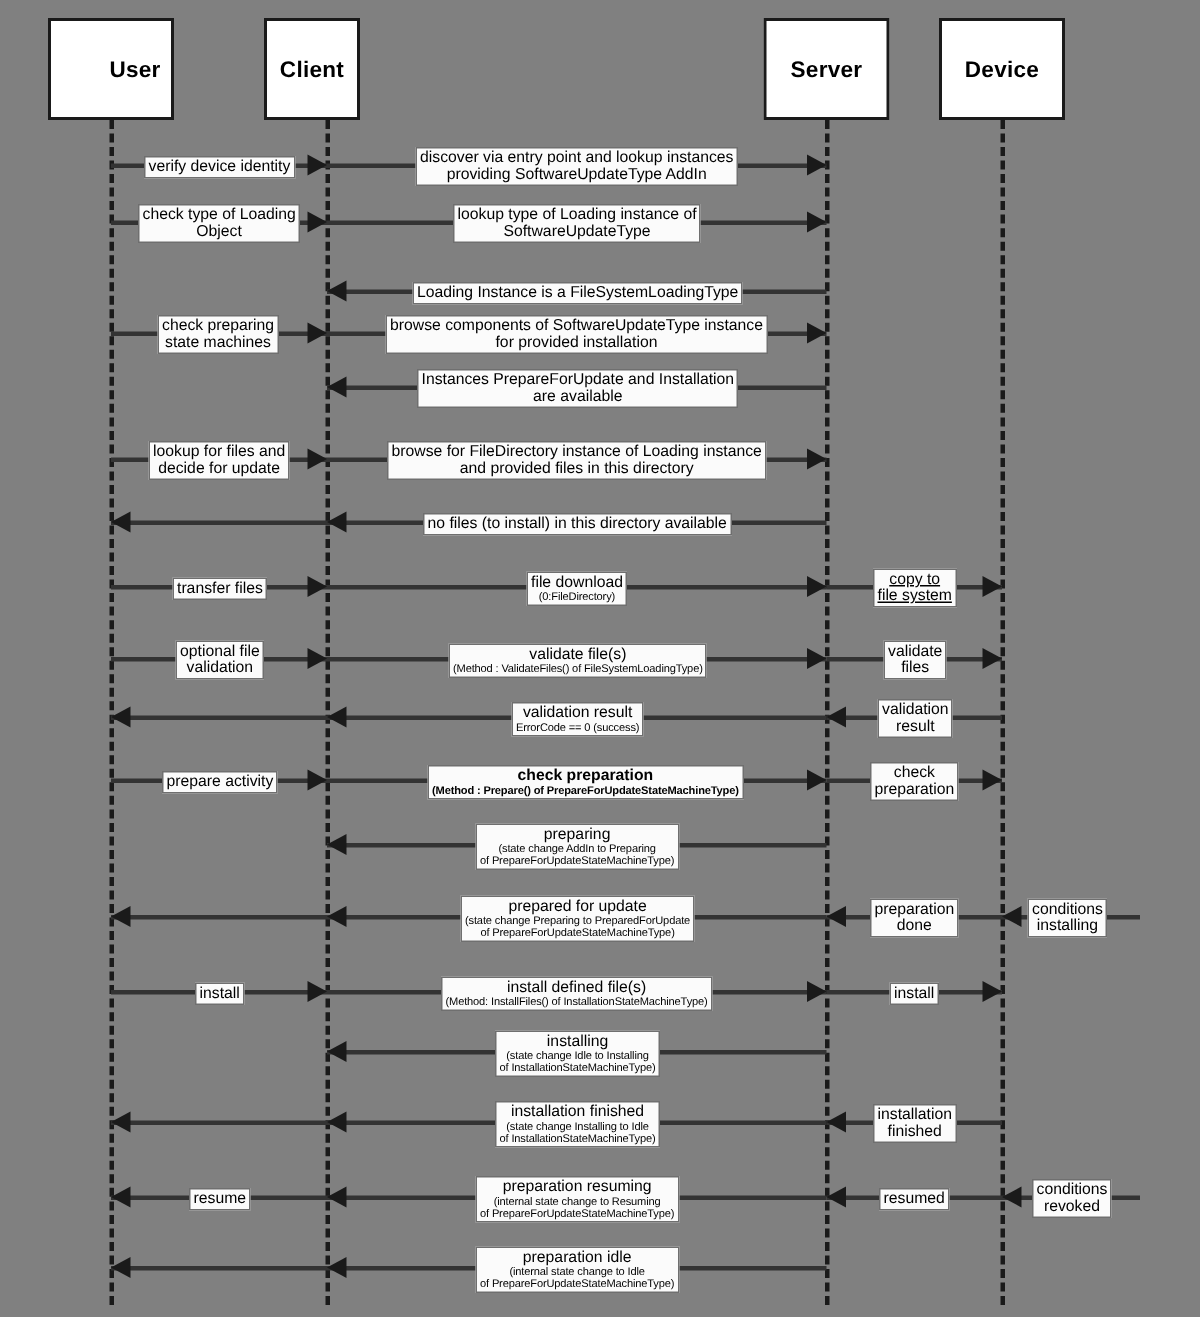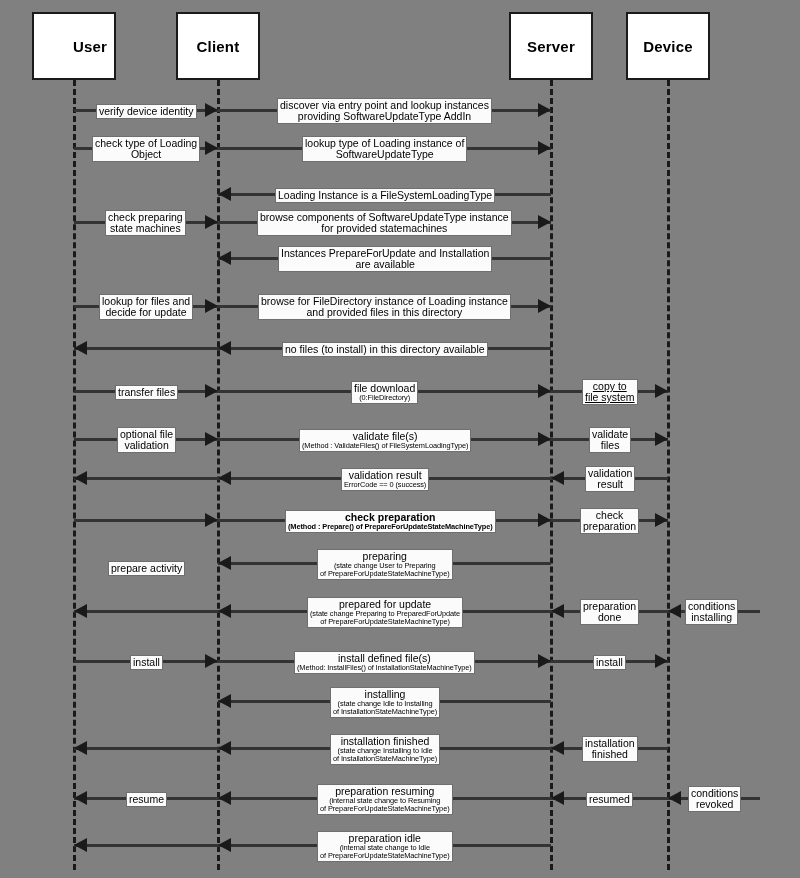--- a/index.html
+++ b/index.html
@@ -80,21 +80,21 @@
   }
 </style>
 </head>
 <body>
 
 <div id="diagram">
 
   <div id="lifeline-layer">
       <div class="actor-box" style="left: 32px; top: 12px; width: 84px; height: 68px; padding-left: 32px;">User</div>
       <div class="lifeline" style="left: 73px; top: 80px; height: 790px;"></div>
-      <div class="actor-box" style="left: 176px; top: 12px; width: 84px; height: 68px;">Client</div>
+      <div class="actor-box" style="left: 176px; top: 12px; width: 64px; height: 68px;">Client</div>
       <div class="lifeline" style="left: 217px; top: 80px; height: 790px;"></div>
       <div class="actor-box" style="left: 509px; top: 12px; width: 84px; height: 68px;">Server</div>
       <div class="lifeline" style="left: 550px; top: 80px; height: 790px;"></div>
       <div class="actor-box" style="left: 626px; top: 12px; width: 84px; height: 68px;">Device</div>
       <div class="lifeline" style="left: 667px; top: 80px; height: 790px;"></div>
     </div>
 
   <div id="message-layer">
       <div class="msg-line" style="left: 74px; width: 144px; top: 109px;"></div>
       <div class="arrow-head right" style="top: 103px; left: 205px;"></div>
@@ -127,21 +127,21 @@
       <div class="msg-line" style="left: 74px; width: 144px; top: 221px;"></div>
       <div class="arrow-head right" style="top: 215px; left: 205px;"></div>
       <div class="msg-label" style="left: 105px; top: 210px; visibility: visible;">
         <span class="t1">check preparing</span>
         <span class="t2">state machines</span>
       </div>
       <div class="msg-line" style="left: 218px; width: 333px; top: 221px;"></div>
       <div class="arrow-head right" style="top: 215px; left: 538px;"></div>
       <div class="msg-label" style="left: 257px; top: 210px; visibility: visible;">
         <span class="t1">browse components of SoftwareUpdateType instance</span>
-        <span class="t2">for provided statemachines</span>
+        <span class="t2">for provided installation</span>
       </div>
       <div class="msg-line" style="left: 218px; width: 333px; top: 257px;"></div>
       <div class="arrow-head left" style="top: 251px; left: 218px;"></div>
       <div class="msg-label" style="left: 278px; top: 246px; visibility: visible;">
         <span class="t1">Instances PrepareForUpdate and Installation</span>
         <span class="t2">are available</span>
       </div>
       <div class="msg-line" style="left: 74px; width: 144px; top: 305px;"></div>
       <div class="arrow-head right" style="top: 299px; left: 205px;"></div>
       <div class="msg-label" style="left: 99px; top: 294px; visibility: visible;">
@@ -205,40 +205,40 @@
         <span class="sub">ErrorCode == 0 (success)</span>
       </div>
       <div class="msg-line" style="left: 551px; width: 117px; top: 477px;"></div>
       <div class="arrow-head left" style="top: 471px; left: 551px;"></div>
       <div class="msg-label" style="left: 585px; top: 466px; visibility: visible;">
         <span class="t1">validation</span>
         <span class="t2">result</span>
       </div>
       <div class="msg-line" style="left: 74px; width: 144px; top: 519px;"></div>
       <div class="arrow-head right" style="top: 513px; left: 205px;"></div>
-      <div class="msg-label" style="left: 108px; top: 514px; visibility: visible; margin-top: 47px;">
+      <div class="msg-label" style="left: 108px; top: 514px; visibility: visible;">
         <span class="t1">prepare activity</span>
       </div>
       <div class="msg-line" style="left: 218px; width: 333px; top: 519px;"></div>
       <div class="arrow-head right" style="top: 513px; left: 538px;"></div>
       <div class="msg-label" style="left: 285px; top: 510px; visibility: visible; font-weight: bold;">
         <span class="t1">check preparation</span>
         <span class="sub">(Method : Prepare() of PrepareForUpdateStateMachineType)</span>
       </div>
       <div class="msg-line" style="left: 551px; width: 117px; top: 519px;"></div>
       <div class="arrow-head right" style="top: 513px; left: 655px;"></div>
       <div class="msg-label" style="left: 580px; top: 508px; visibility: visible;">
         <span class="t1">check</span>
         <span class="t2">preparation</span>
       </div>
       <div class="msg-line" style="left: 218px; width: 333px; top: 562px;"></div>
       <div class="arrow-head left" style="top: 556px; left: 218px;"></div>
       <div class="msg-label" style="left: 317px; top: 549px; visibility: visible;">
         <span class="t1">preparing</span>
-        <span class="sub">(state change User to Preparing</span>
+        <span class="sub">(state change AddIn to Preparing</span>
         <span class="sub">of  PrepareForUpdateStateMachineType)</span>
       </div>
       <div class="msg-line" style="left: 74px; width: 144px; top: 610px;"></div>
       <div class="arrow-head left" style="top: 604px; left: 74px;"></div>
       <div class="msg-line" style="left: 218px; width: 333px; top: 610px;"></div>
       <div class="arrow-head left" style="top: 604px; left: 218px;"></div>
       <div class="msg-label" style="left: 307px; top: 597px; visibility: visible;">
         <span class="t1">prepared for update</span>
         <span class="sub">(state change Preparing to PreparedForUpdate</span>
         <span class="sub">of  PrepareForUpdateStateMachineType)</span>

